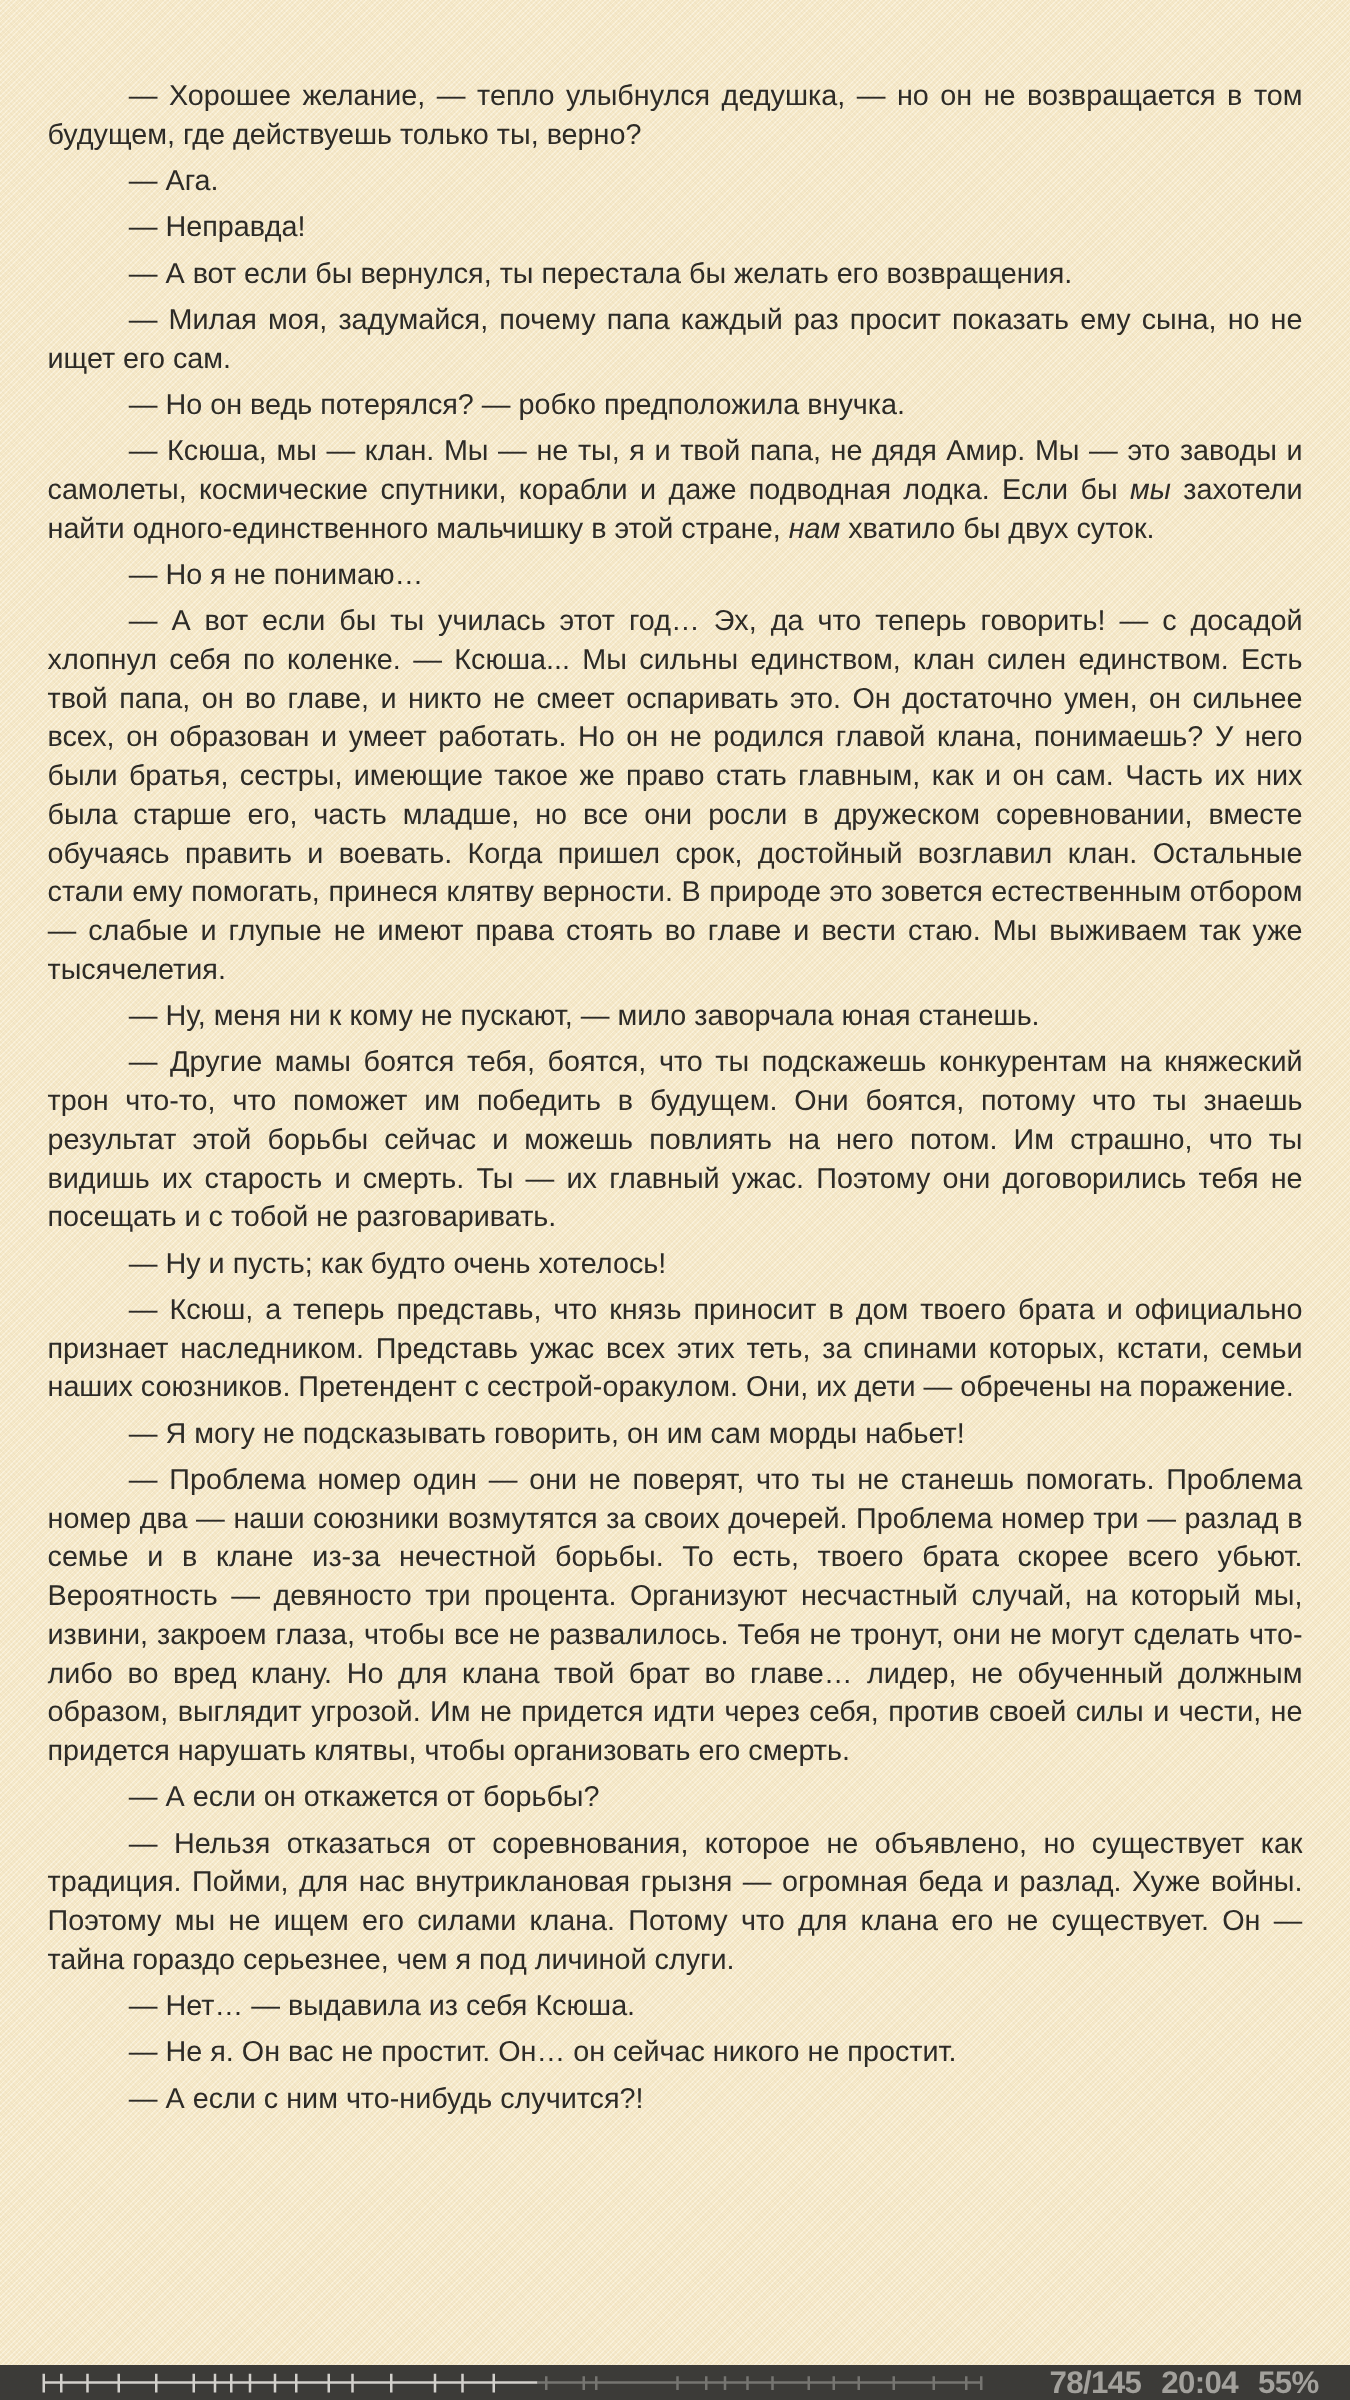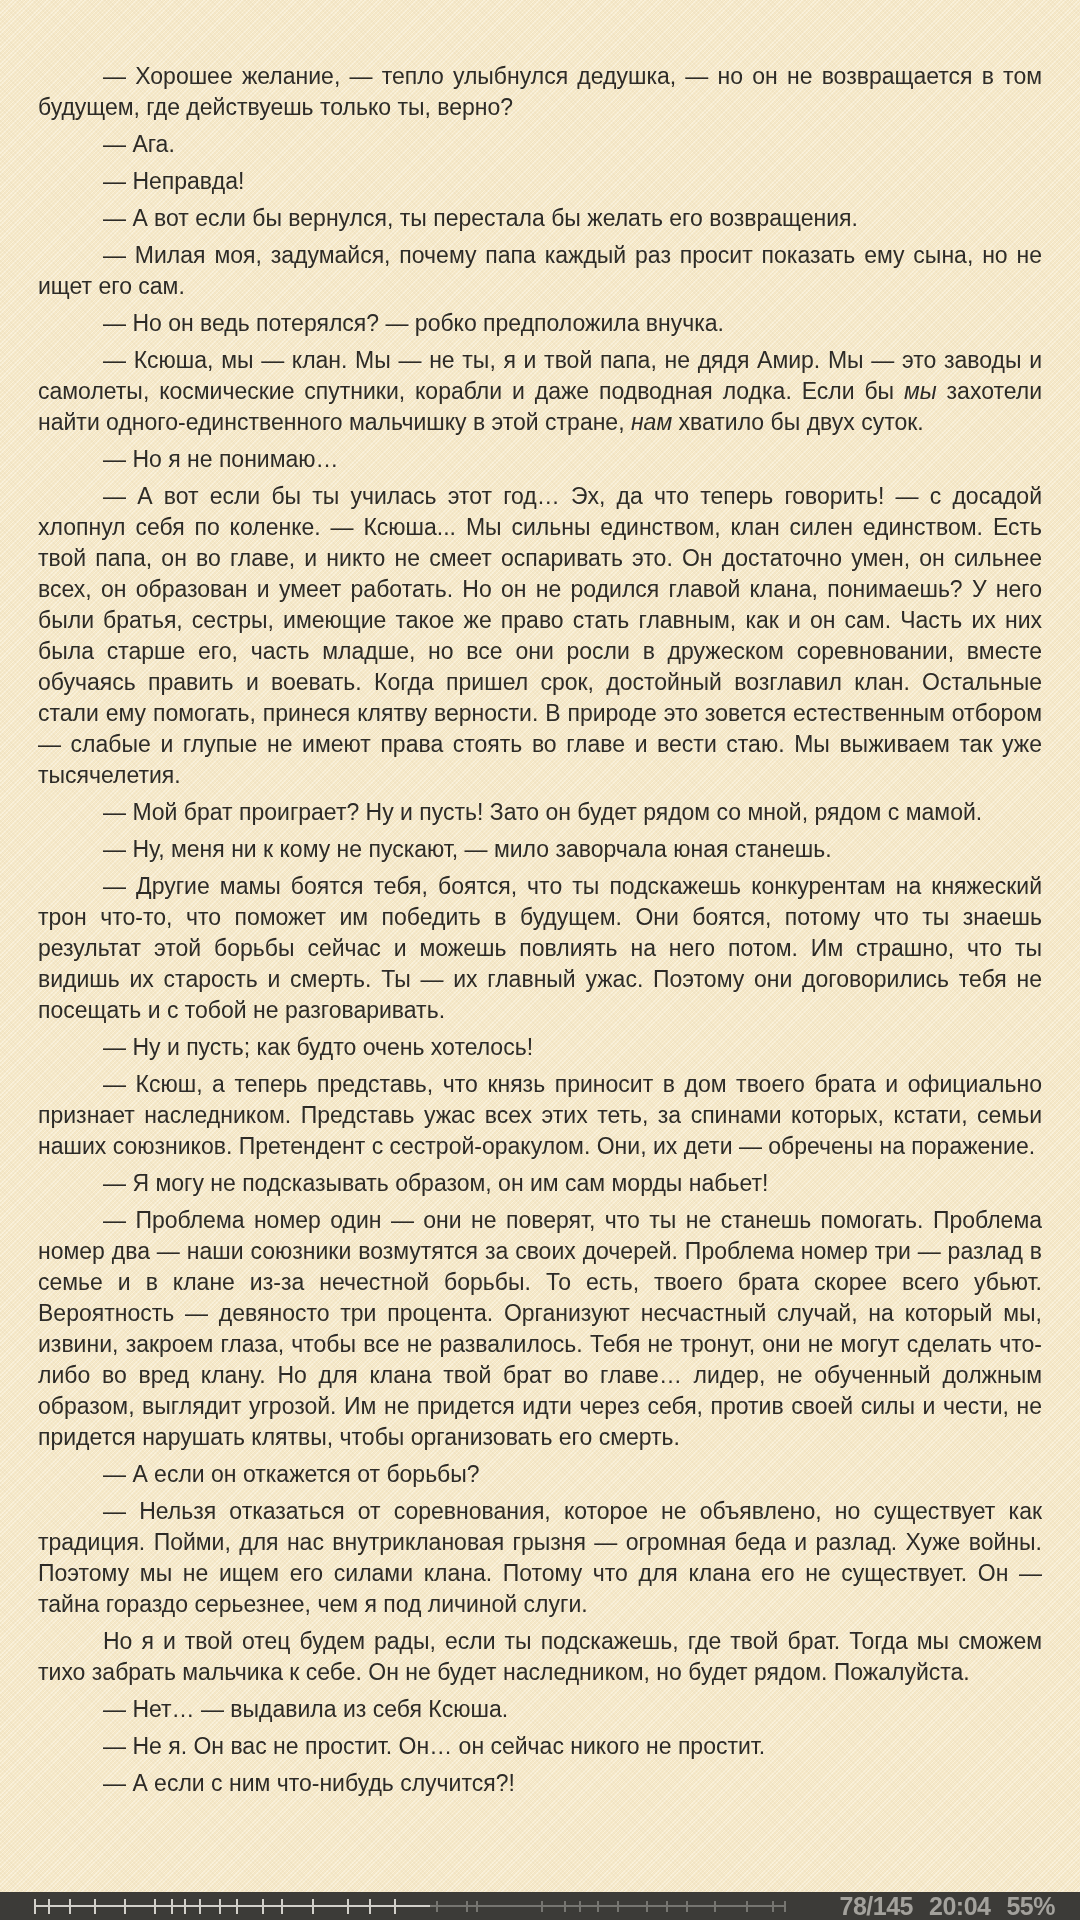--- a/index.html
+++ b/index.html
@@ -82,30 +82,28 @@
 <div class="reader-content" id="reader-content">
     <p><span>— Хорошее желание, — тепло улыбнулся дедушка, — но он не возвращается в том будущем, где действуешь только ты, верно?</span></p>
     <p><span>— Ага.</span></p>
     <p><span>— Неправда!</span></p>
     <p><span>— А вот если бы вернулся, ты перестала бы желать его возвращения.</span></p>
     <p><span>— Милая моя, задумайся, почему папа каждый раз просит показать ему сына, но не ищет его сам.</span></p>
     <p><span>— Но он ведь потерялся? — робко предположила внучка.</span></p>
     <p><span>— Ксюша, мы — клан. Мы — не ты, я и твой папа, не дядя Амир. Мы — это заводы и самолеты, космические спутники, корабли и даже подводная лодка. Если бы </span><em>мы</em><span> захотели найти одного-единственного мальчишку в этой стране, </span><em>нам</em><span> хватило бы двух суток.</span></p>
     <p><span>— Но я не понимаю…</span></p>
     <p><span>— А вот если бы ты училась этот год… Эх, да что теперь говорить! — с досадой хлопнул себя по коленке. — Ксюша... Мы сильны единством, клан силен единством. Есть твой папа, он во главе, и никто не смеет оспаривать это. Он достаточно умен, он сильнее всех, он образован и умеет работать. Но он не родился главой клана, понимаешь? У него были братья, сестры, имеющие такое же право стать главным, как и он сам. Часть их них была старше его, часть младше, но все они росли в дружеском соревновании, вместе обучаясь править и воевать. Когда пришел срок, достойный возглавил клан. Остальные стали ему помогать, принеся клятву верности. В природе это зовется естественным отбором — слабые и глупые не имеют права стоять во главе и вести стаю. Мы выживаем так уже тысячелетия.</span></p>
-    <p><span>— Мой брат проиграет? Ну и пусть! Зато он будет рядом со мной, рядом с мамой.</span></p>
     <p><span>— Ну, меня ни к кому не пускают, — мило заворчала юная станешь.</span></p>
     <p><span>— Другие мамы боятся тебя, боятся, что ты подскажешь конкурентам на княжеский трон что-то, что поможет им победить в будущем. Они боятся, потому что ты знаешь результат этой борьбы сейчас и можешь повлиять на него потом. Им страшно, что ты видишь их старость и смерть. Ты — их главный ужас. Поэтому они договорились тебя не посещать и с тобой не разговаривать.</span></p>
     <p><span>— Ну и пусть; как будто очень хотелось!</span></p>
     <p><span>— Ксюш, а теперь представь, что князь приносит в дом твоего брата и официально признает наследником. Представь ужас всех этих теть, за спинами которых, кстати, семьи наших союзников. Претендент с сестрой-оракулом. Они, их дети — обречены на поражение.</span></p>
-    <p><span>— Я могу не подсказывать образом, он им сам морды набьет!</span></p>
+    <p><span>— Я могу не подсказывать говорить, он им сам морды набьет!</span></p>
     <p><span>— Проблема номер один — они не поверят, что ты не станешь помогать. Проблема номер два — наши союзники возмутятся за своих дочерей. Проблема номер три — разлад в семье и в клане из-за нечестной борьбы. То есть, твоего брата скорее всего убьют. Вероятность — девяносто три процента. Организуют несчастный случай, на который мы, извини, закроем глаза, чтобы все не развалилось. Тебя не тронут, они не могут сделать что-либо во вред клану. Но для клана твой брат во главе… лидер, не обученный должным образом, выглядит угрозой. Им не придется идти через себя, против своей силы и чести, не придется нарушать клятвы, чтобы организовать его смерть.</span></p>
     <p><span>— А если он откажется от борьбы?</span></p>
     <p><span>— Нельзя отказаться от соревнования, которое не объявлено, но существует как традиция. Пойми, для нас внутриклановая грызня — огромная беда и разлад. Хуже войны. Поэтому мы не ищем его силами клана. Потому что для клана его не существует. Он — тайна гораздо серьезнее, чем я под личиной слуги.</span></p>
-    <p><span>Но я и твой отец будем рады, если ты подскажешь, где твой брат. Тогда мы сможем тихо забрать мальчика к себе. Он не будет наследником, но будет рядом. Пожалуйста.</span></p>
     <p><span>— Нет… — выдавила из себя Ксюша.</span></p>
     <p><span>— Не я. Он вас не простит. Он… он сейчас никого не простит.</span></p>
     <p><span>— А если с ним что-нибудь случится?!</span></p>
   </div>
 
 <div class="status-bar">
   <div class="ruler" id="progress-ruler">
       <div class="ruler-line read" style="left: 0px; width: 52.7%;"></div>
       <div class="ruler-line unread" style="left: 52.7%; width: 47.3%;"></div>
       <div class="tick read" style="left: 0%;"></div>

